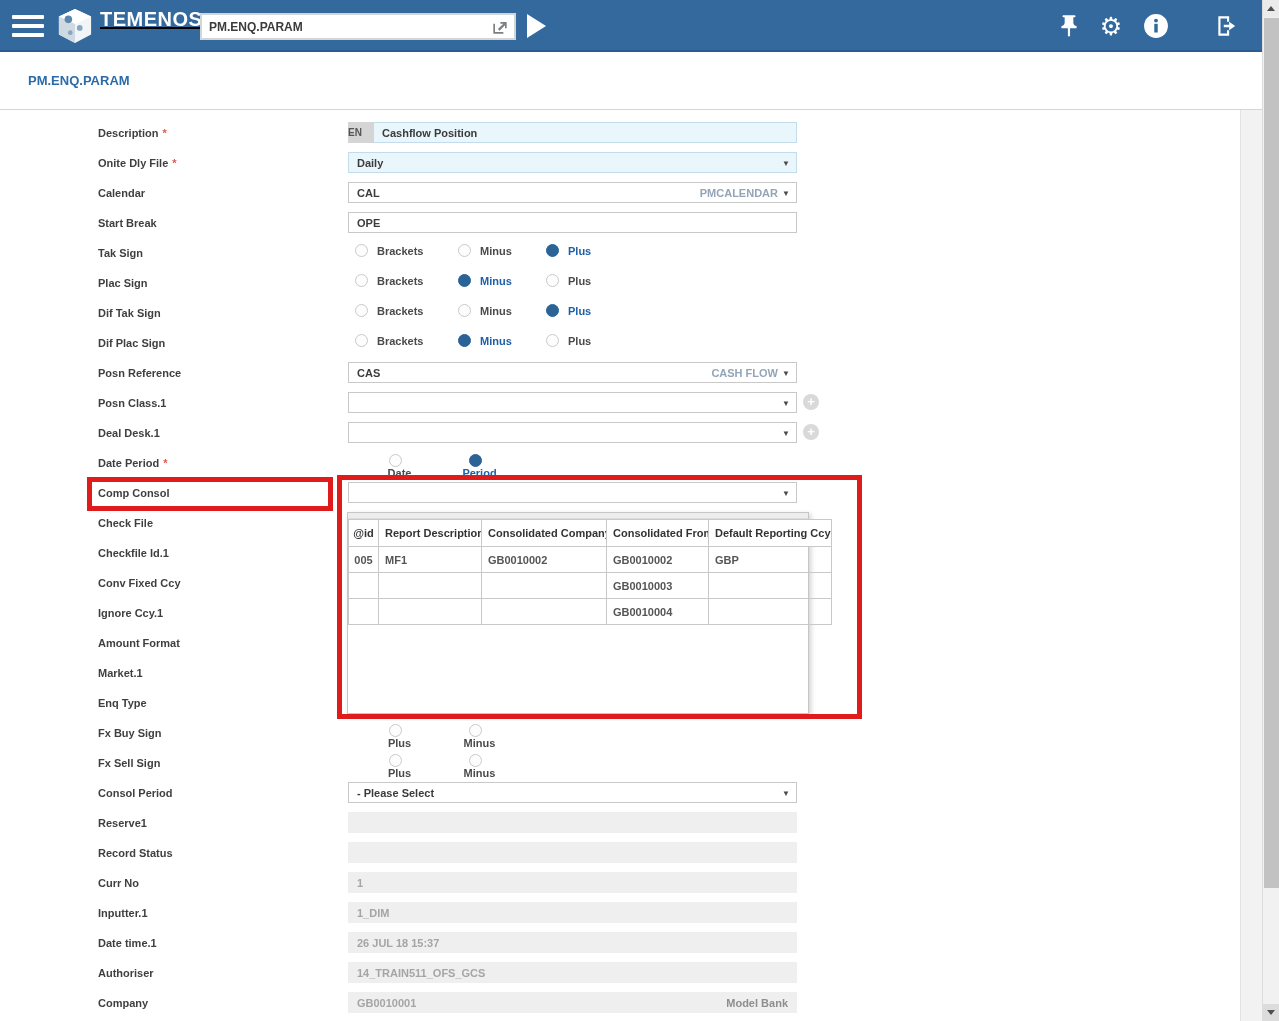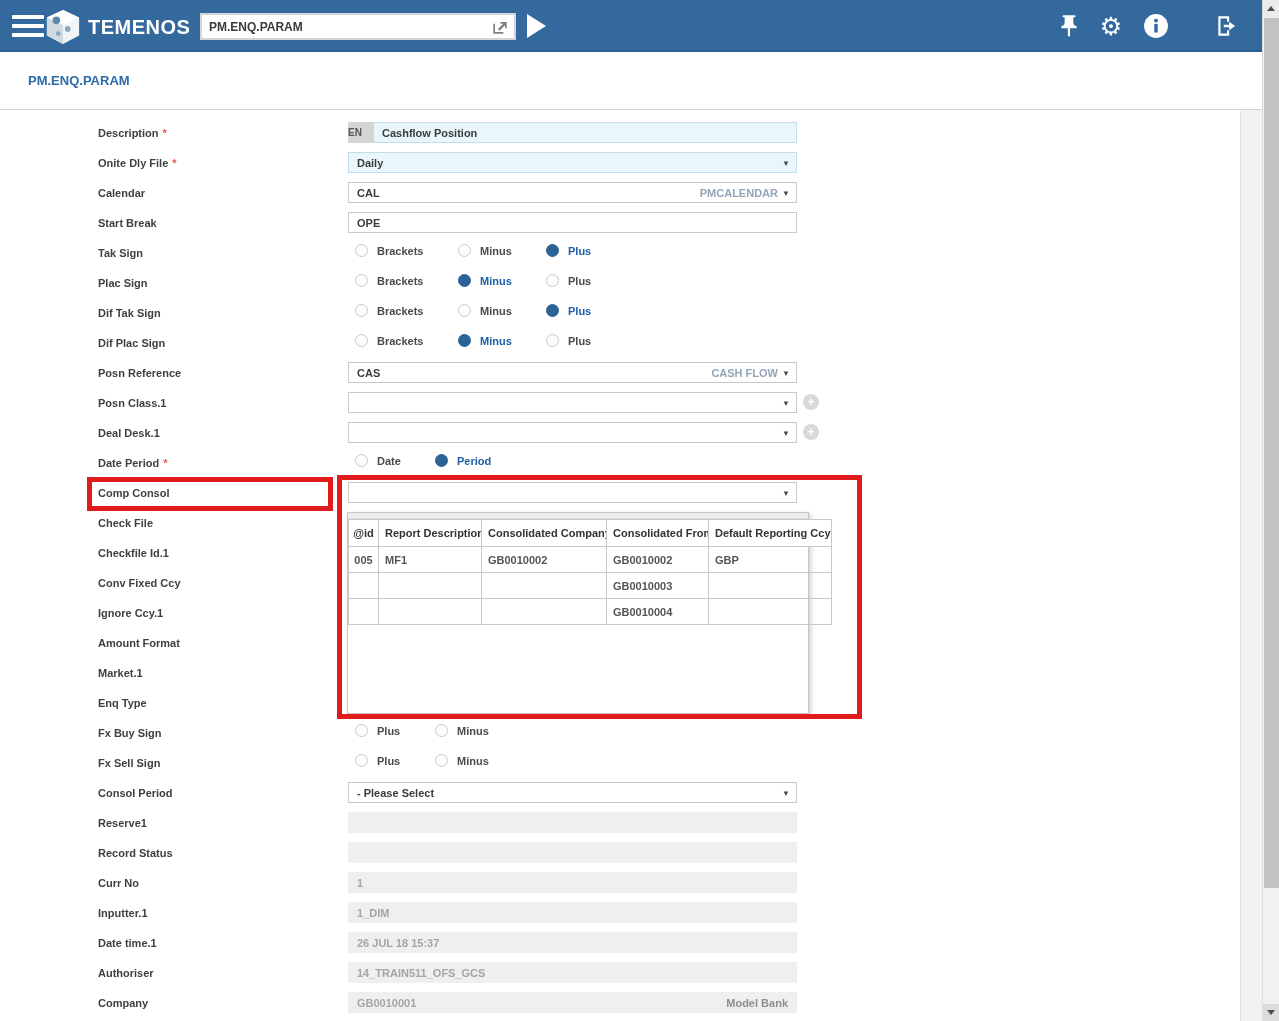--- a/index.html
+++ b/index.html
@@ -5,21 +5,21 @@
   * { margin:0; padding:0; box-sizing:border-box; }
   html,body { width:1279px; height:1021px; overflow:hidden; background:#fff;
               font-family:"Liberation Sans", sans-serif; }
   body { position:relative; }
 
   
   .hdr { position:absolute; left:0; top:0; width:1262px; height:52px;
          background:#34699e; border-bottom:2px solid #2c5c8e; }
   .burger { position:absolute; left:12px; top:15px; width:32px; height:22px; cursor:pointer; }
   .burger i { display:block; height:4px; background:#fff; border-radius:1px; margin-bottom:5px; }
-  .logo { position:absolute; left:44px; top:8px; height:38px; display:flex; align-items:center; }
+  .logo { position:absolute; left:56px; top:8px; height:38px; display:flex; align-items:flex-start;text-decoration:underline; }
   .logo svg { width:38px; height:36px; }
   .logo-text { color:#fff; font-size:20px; font-weight:bold; letter-spacing:.5px; margin-left:6px; }
   .cmdbox { position:absolute; left:200px; top:13px; width:316px; height:27px;
             background:#fff; border:2px solid #d3d6d9; display:flex; align-items:center; }
   .cmdbox input { flex:1; border:0; outline:none; font:bold 12px "Liberation Sans",sans-serif;
                   color:#3b3b3b; padding-left:7px; background:transparent; }
   .launch { width:20px; height:20px; margin-right:4px; }
   .playbtn { position:absolute; left:527px; top:14px; width:0; height:0; cursor:pointer;
              border-top:12px solid transparent; border-bottom:12px solid transparent;
              border-left:19px solid #fff; }
@@ -63,21 +63,21 @@
   .caret { font-size:8px; color:#4a4a4a; }
   .input .caret { position:absolute; right:6px; top:6px; }
   .enrich { position:absolute; right:18px; font-size:11px; font-weight:bold; color:#93a5b8; }
   .enrich2 { position:absolute; right:8px; font-size:11px; font-weight:bold; color:#8e8e8e; }
   .addbtn { position:absolute; left:455px; top:2px; width:16px; height:16px; border-radius:50%;
             background:#d9d9d9; color:#fff; font-size:13px; line-height:15px; text-align:center;
             font-weight:bold; cursor:pointer; }
   .radios { display:flex; padding-left:7px; margin-top:2px; }
   .opt { display:flex; align-items:center; width:88px; cursor:pointer; }
   .radios .opt:first-child { width:103px; }
-  .radios.two .opt { width:80px; }
+  .radios.two .opt { width:80px;flex-direction:column; }
   .rcirc { width:13px; height:13px; border-radius:50%; border:1px solid #c9c9c9; background:#fdfdfd;
            flex:0 0 13px; }
   .rcirc.sel { background:#2b6397; border-color:#2b6397; }
   .rlab { margin-left:9px; font-size:11px; font-weight:bold; color:#4a4a4a; }
   .rlab.sel { color:#1d5fa8; }
 
   
   .gridpanel { position:absolute; left:347px; top:402px; width:462px; height:202px; background:#fff;
                border:1px solid #c6c6c6; box-shadow:2px 2px 5px rgba(0,0,0,.18); }
   .gridstrip { height:6px; background:#ededed; border-bottom:1px solid #ddd; }

